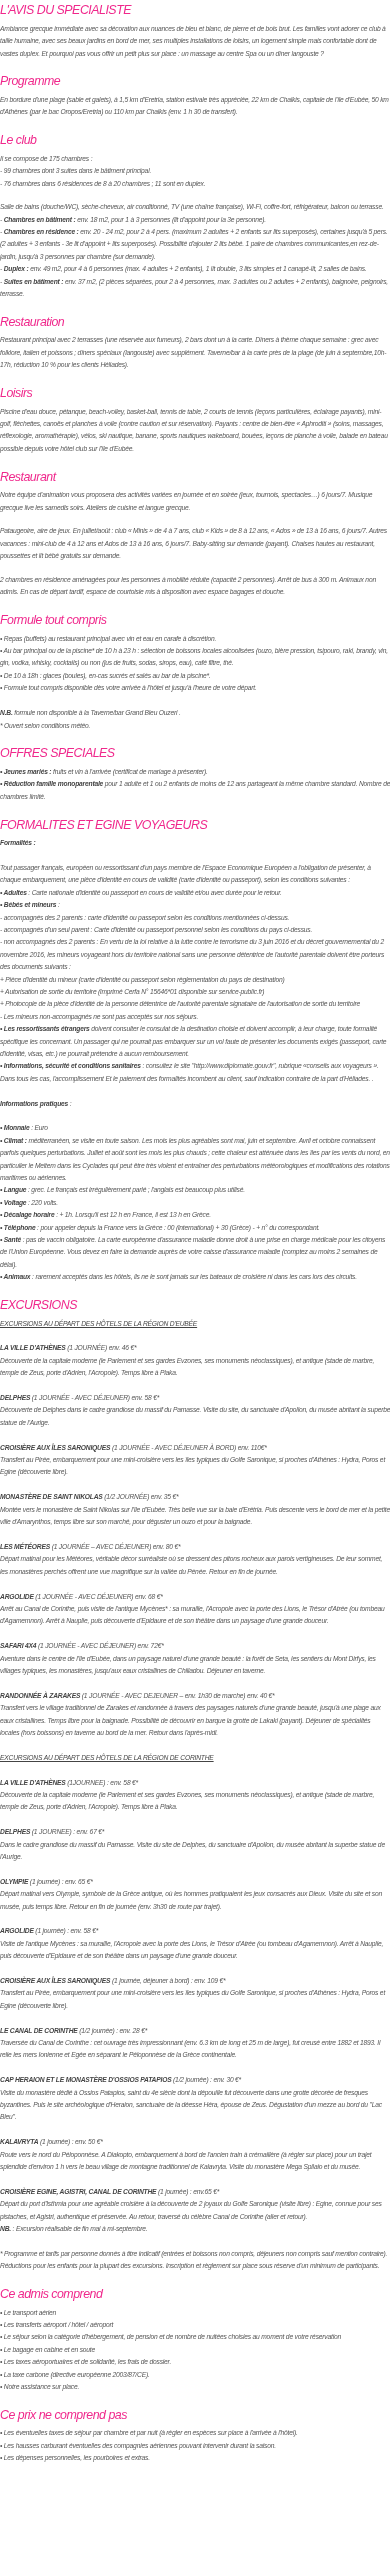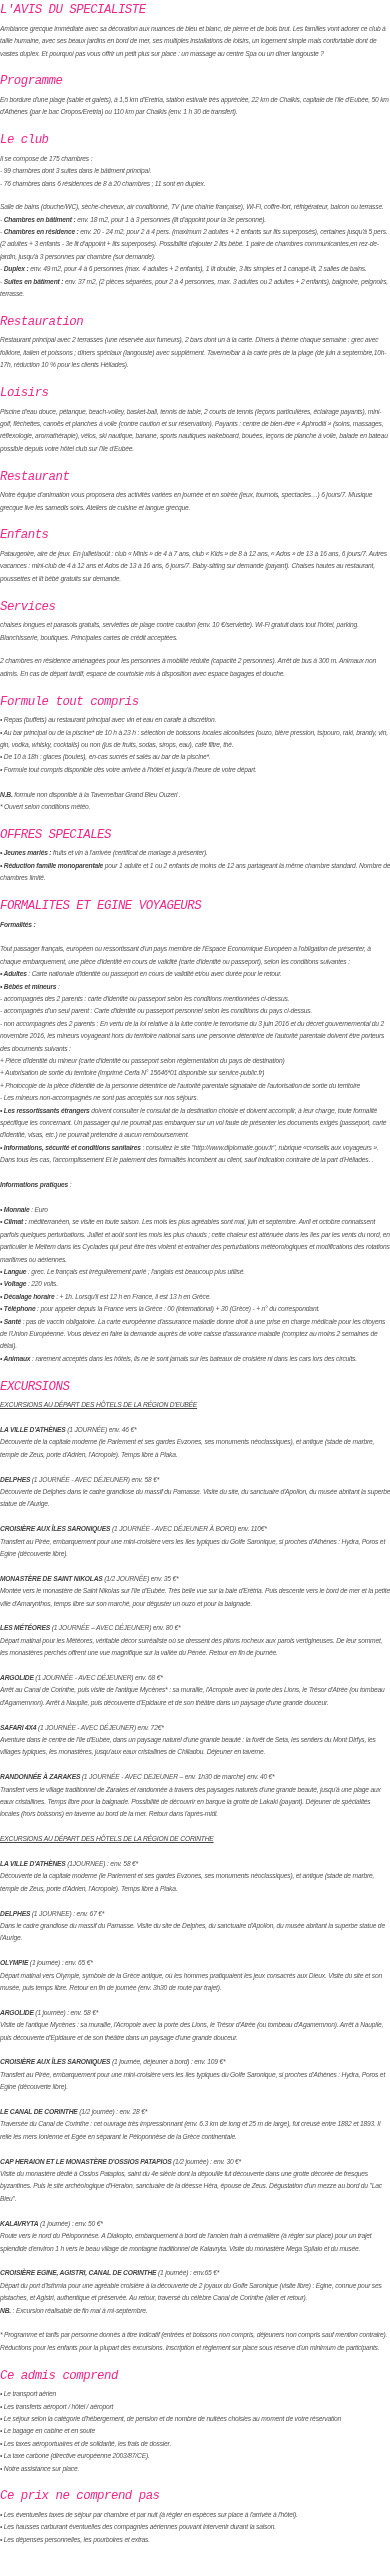--- a/index.html
+++ b/index.html
@@ -5,21 +5,21 @@
     html, body { margin: 0; padding: 0; background: #ffffff; }
     body {
       width: 391px;
       font-family: "Liberation Sans", sans-serif;
       color: #555555;
       font-style: italic;
     }
     .page { width: 391px; padding: 0; box-sizing: border-box; }
     .section { margin: 0 0 11.3px 0; }
     h2 {
-      font-family: Liberation Mono, monospace;
+      font-family: Liberation Sans, sans-serif;
       font-style: italic;
       font-weight: normal;
       color: #f0288c;
       font-size: 12.4px;
       letter-spacing: -0.5px;
       line-height: 15.5px;
       margin: 0 0 4.1px 0;
       padding-top: 3.1px;
     }
     p, .line {
@@ -76,28 +76,23 @@
     <h2>Loisirs</h2>
     <p>Piscine d'eau douce, pétanque, beach-volley, basket-ball, tennis de table, 2 courts de tennis (leçons particulières, éclairage payants), mini-golf, fléchettes, canoës et planches à voile (contre caution et sur réservation). Payants : centre de bien-être « Aphroditi » (soins, massages, réflexologie, aromathérapie), vélos, ski nautique, banane, sports nautiques wakeboard, bouées, leçons de planche à voile, balade en bateau possible depuis votre hôtel club sur l'île d'Eubée.</p>
   </section>
 
   <section class="section">
     <h2>Restaurant</h2>
     <p>Notre équipe d'animation vous proposera des activités variées en journée et en soirée (jeux, tournois, spectacles…) 6 jours/7. Musique grecque live les samedis soirs. Ateliers de cuisine et langue grecque.</p>
   </section>
 
   <section class="section">
-    <h2>Enfants</h2>
     <p>Pataugeoire, aire de jeux. En juillet/août : club « Minis » de 4 à 7 ans, club « Kids » de 8 à 12 ans, « Ados » de 13 à 16 ans, 6 jours/7. Autres vacances : mini-club de 4 à 12 ans et Ados de 13 à 16 ans, 6 jours/7. Baby-sitting sur demande (payant). Chaises hautes au restaurant, poussettes et lit bébé gratuits sur demande.</p>
   </section>
 
-  <section class="section">
-    <h2>Services</h2>
-    <p>chaises longues et parasols gratuits, serviettes de plage contre caution (env. 10 €/serviette). Wi-Fi gratuit dans tout l'hôtel, parking. Blanchisserie, boutiques. Principales cartes de crédit acceptées.</p>
-  </section>
 
   <section class="section">
     <p>2 chambres en résidence aménagées pour les personnes à mobilité réduite (capacité 2 personnes). Arrêt de bus à 300 m. Animaux non admis. En cas de départ tardif, espace de courtoisie mis à disposition avec espace bagages et douche.</p>
   </section>
 
   <section class="section">
     <h2>Formule tout compris</h2>
     <p>• Repas (buffets) au restaurant principal avec vin et eau en carafe à discrétion.</p>
     <p>• Au bar principal ou de la piscine* de 10 h à 23 h : sélection de boissons locales alcoolisées (ouzo, bière pression, tsipouro, raki, brandy, vin, gin, vodka, whisky, cocktails) ou non (jus de fruits, sodas, sirops, eau), café filtre, thé.</p>
     <p>• De 10 à 18h :  glaces (boules), en-cas sucrés et salés au bar de la piscine*.</p>

